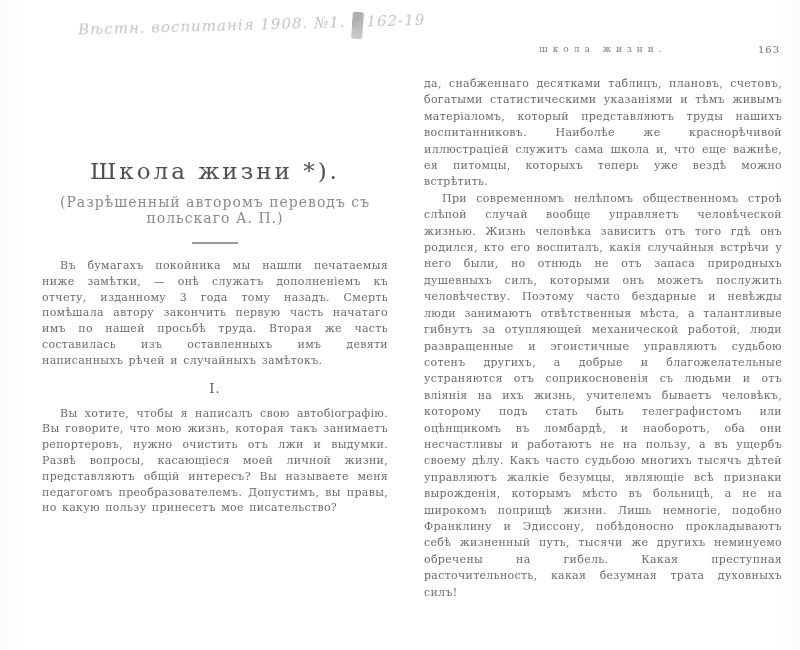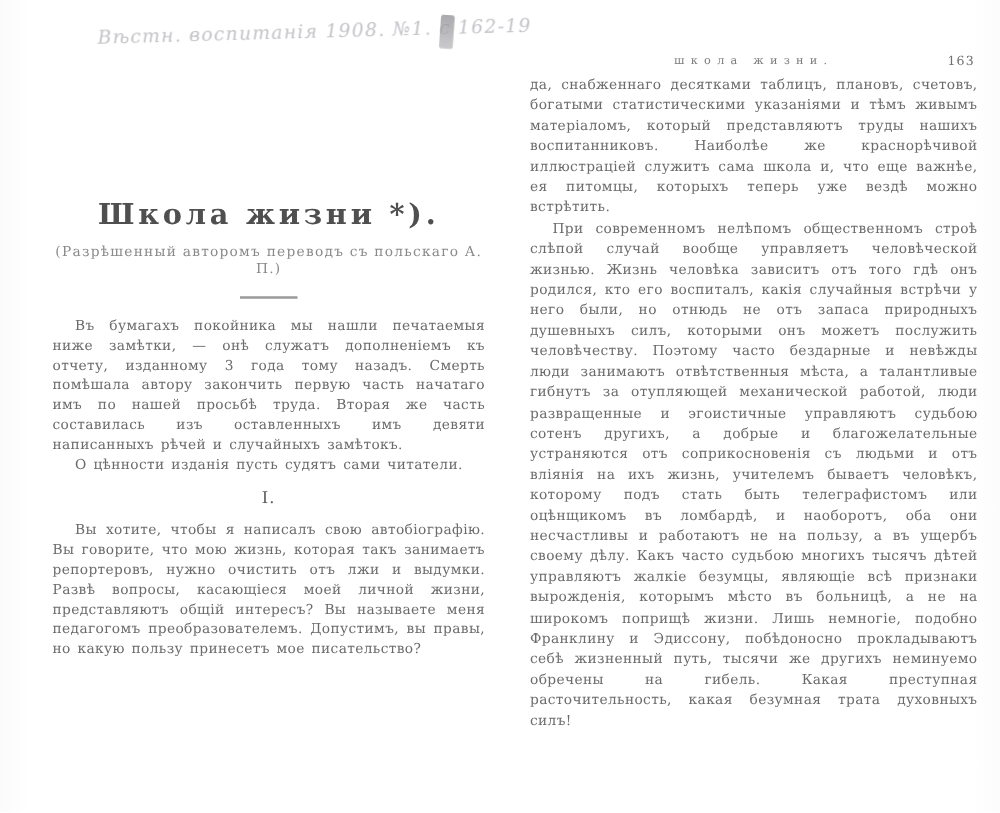--- a/index.html
+++ b/index.html
@@ -24,49 +24,49 @@
 
   
   .page{position:absolute;color:#6b6b6b;}
   .page-left{left:42px;top:158px;width:346px;}
   .page-right{left:424px;top:44px;width:358px;}
 
   .blurry{filter:blur(0.35px);}
 
   .title{
     text-align:center;font-size:23px;color:#4f4f4f;letter-spacing:3px;
-    margin:0 0 10px 0;font-weight:bold;
+    margin:0 0 10px 0;font-weight:normal;
   }
   .author{
     text-align:center;font-size:11px;color:#5a5a5a;font-weight:bold;
     letter-spacing:2px;margin:0 0 14px 0;
   }
   .trans-note{
-    text-align:center;font-size:11px;color:#8a8a8a;letter-spacing:1px;margin:0;
+    text-align:center;font-size:14px;color:#8a8a8a;letter-spacing:1px;margin:0;
   }
   .title-rule{width:46px;height:2px;background:#9a9a9a;margin:16px auto 14px auto;}
 
   .bodytext{
     font-size:11px;line-height:15.8px;text-align:justify;
     letter-spacing:0.3px;word-spacing:1.6px;margin:0;
   }
   .bodytext p{margin:0;text-indent:18px;}
 
   .section-head{
     text-align:center;font-size:13px;color:#5a5a5a;margin:12px 0 10px 0;
     font-weight:normal;letter-spacing:1px;
   }
 
   .footnote{
     font-size:8.5px;line-height:11.5px;color:#8d8d8d;text-align:justify;
     margin-top:14px;letter-spacing:0.2px;word-spacing:1px;
   }
 
   
-  .running-head{position:relative;height:16px;margin-bottom:0;}
+  .running-head{position:relative;height:16px;margin-bottom:16px;}
   .running-title{
     position:absolute;left:0;right:0;text-align:center;
     font-size:9px;letter-spacing:5px;color:#7d7d7d;
   }
   .page-number{
     position:absolute;right:2px;top:0;font-size:10px;color:#6f6f6f;letter-spacing:1px;
   }
   .rt-body{font-size:11px;line-height:16.4px;}
 </style>
 </head>
@@ -77,21 +77,20 @@
   <div class="handwriting">Вѣстн. воспитанія 1908. №1. с 162-19</div>
   <div class="smudge"></div>
 
   <div class="page page-left blurry">
     <h1 class="title">Школа жизни *).</h1>
     <div class="trans-note">(Разрѣшенный авторомъ переводъ съ польскаго А. П.)</div>
     <div class="title-rule"></div>
 
     <div class="bodytext">
       <p>Въ бумагахъ покойника мы нашли печатаемыя ниже замѣтки, — онѣ служатъ дополненіемъ къ отчету, изданному 3 года тому назадъ. Смерть помѣшала автору закончить первую часть начатаго имъ по нашей просьбѣ труда. Вторая же часть составилась изъ оставленныхъ имъ девяти написанныхъ рѣчей и случайныхъ замѣтокъ.</p>
-      <p>О цѣнности изданія пусть судятъ сами читатели.</p>
     </div>
 
     <h2 class="section-head">I.</h2>
 
     <div class="bodytext">
       <p>Вы хотите, чтобы я написалъ свою автобіографію. Вы говорите, что мою жизнь, которая такъ занимаетъ репортеровъ, нужно очистить отъ лжи и выдумки. Развѣ вопросы, касающіеся моей личной жизни, представляютъ общій интересъ? Вы называете меня педагогомъ преобразователемъ. Допустимъ, вы правы, но какую пользу принесетъ мое писательство?</p>
     </div>
 
   </div>
 

